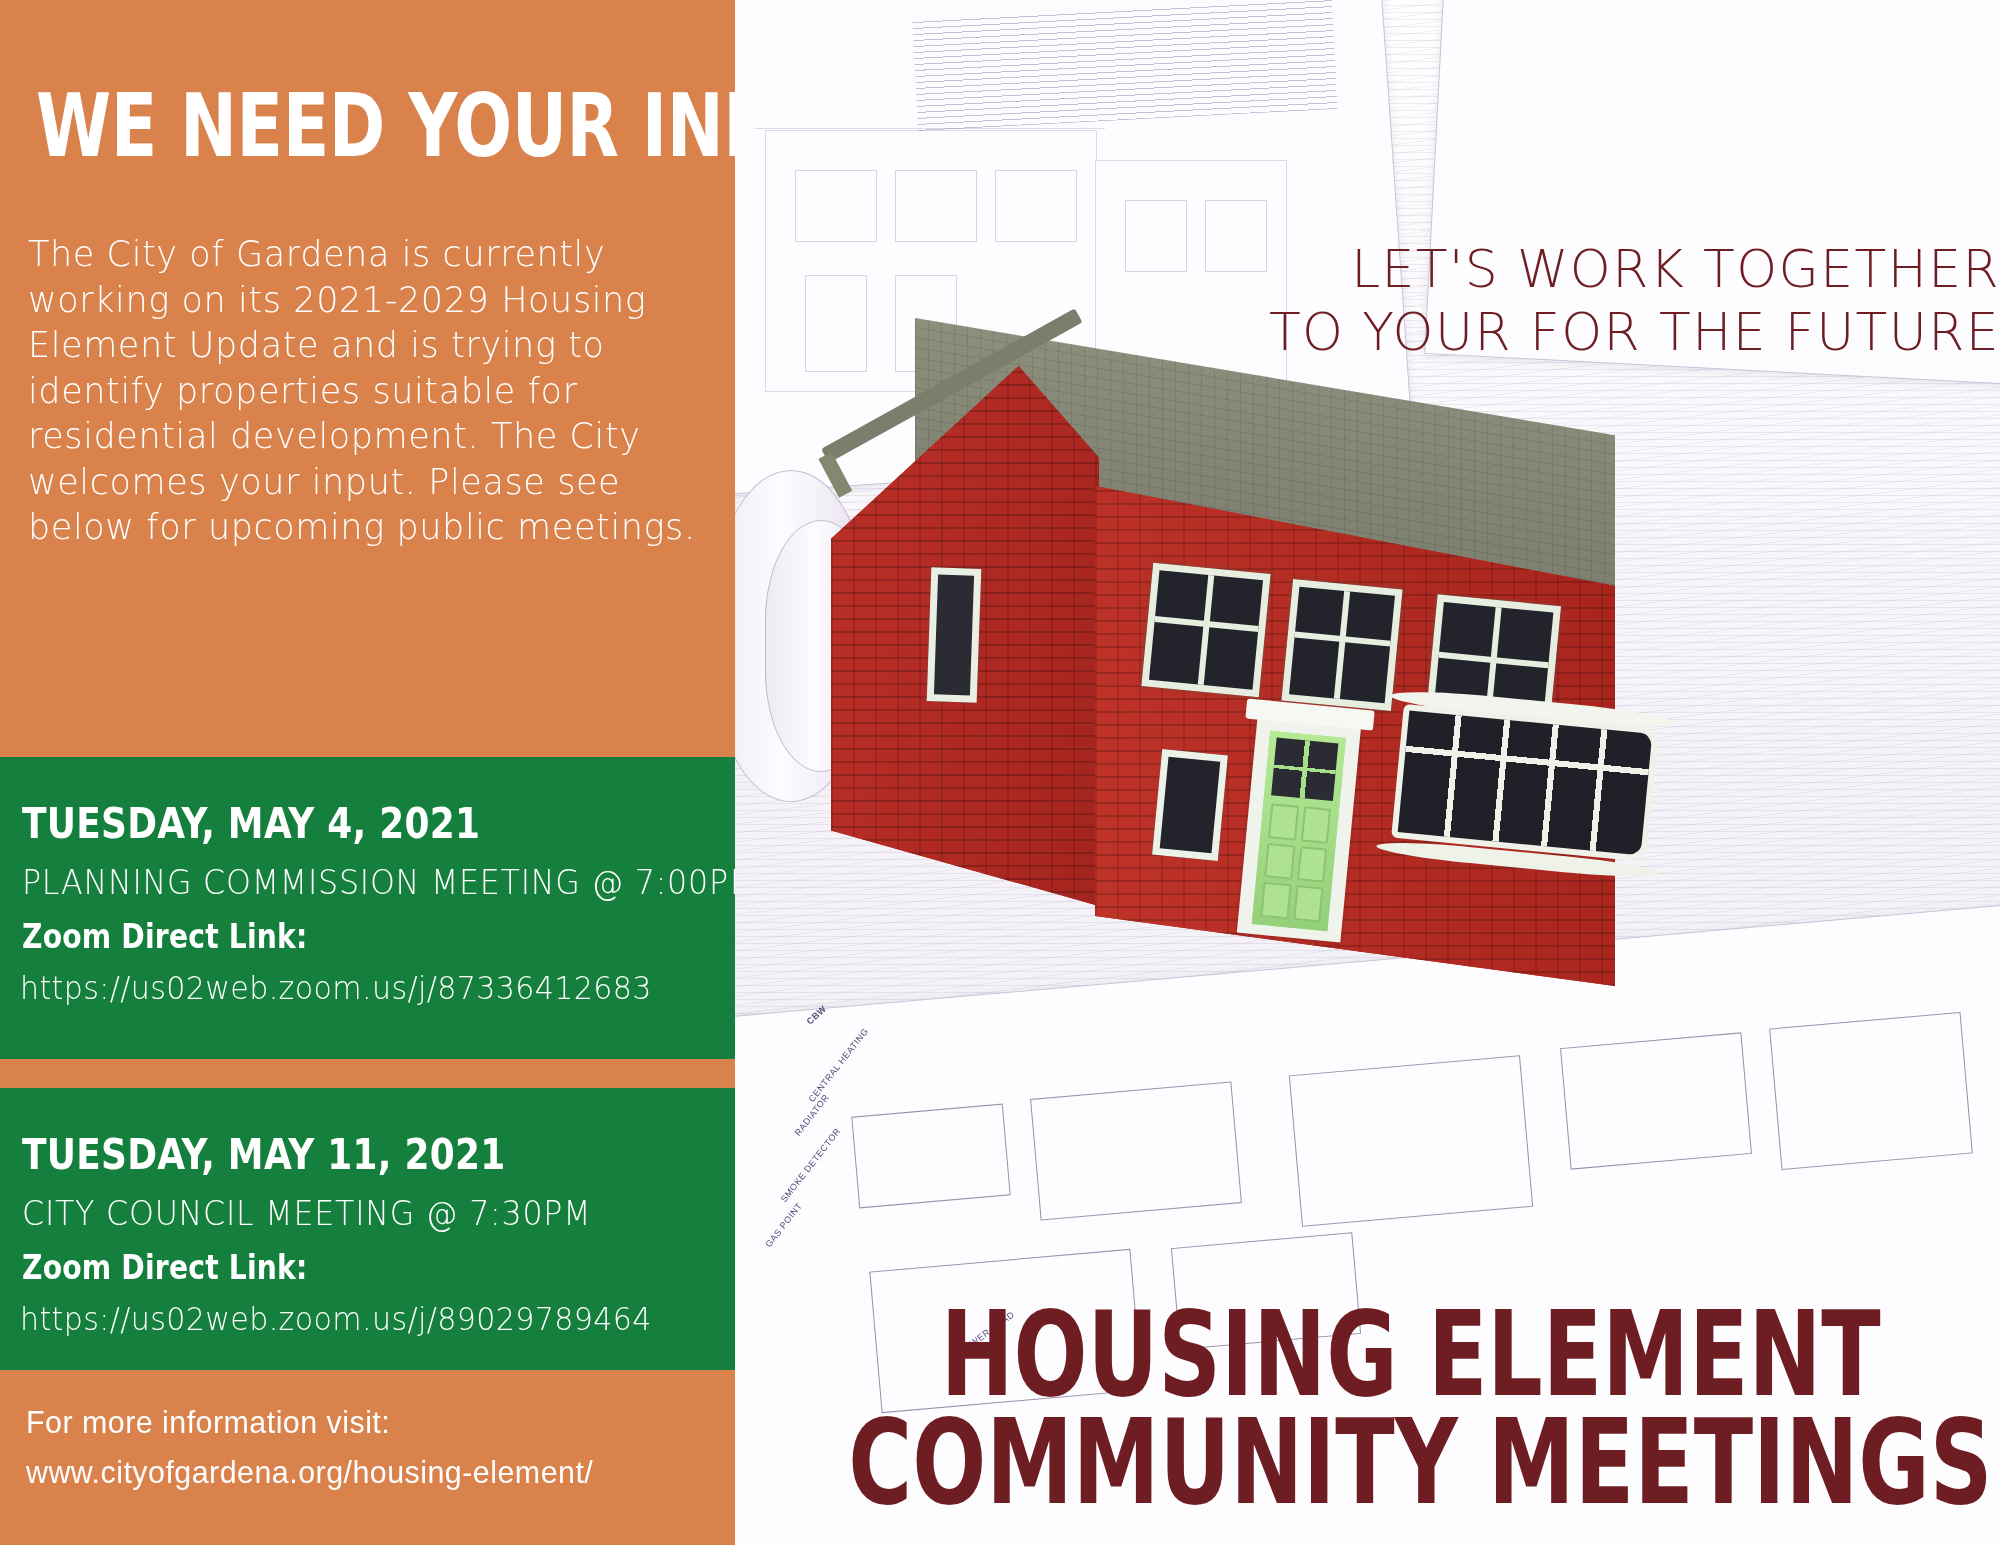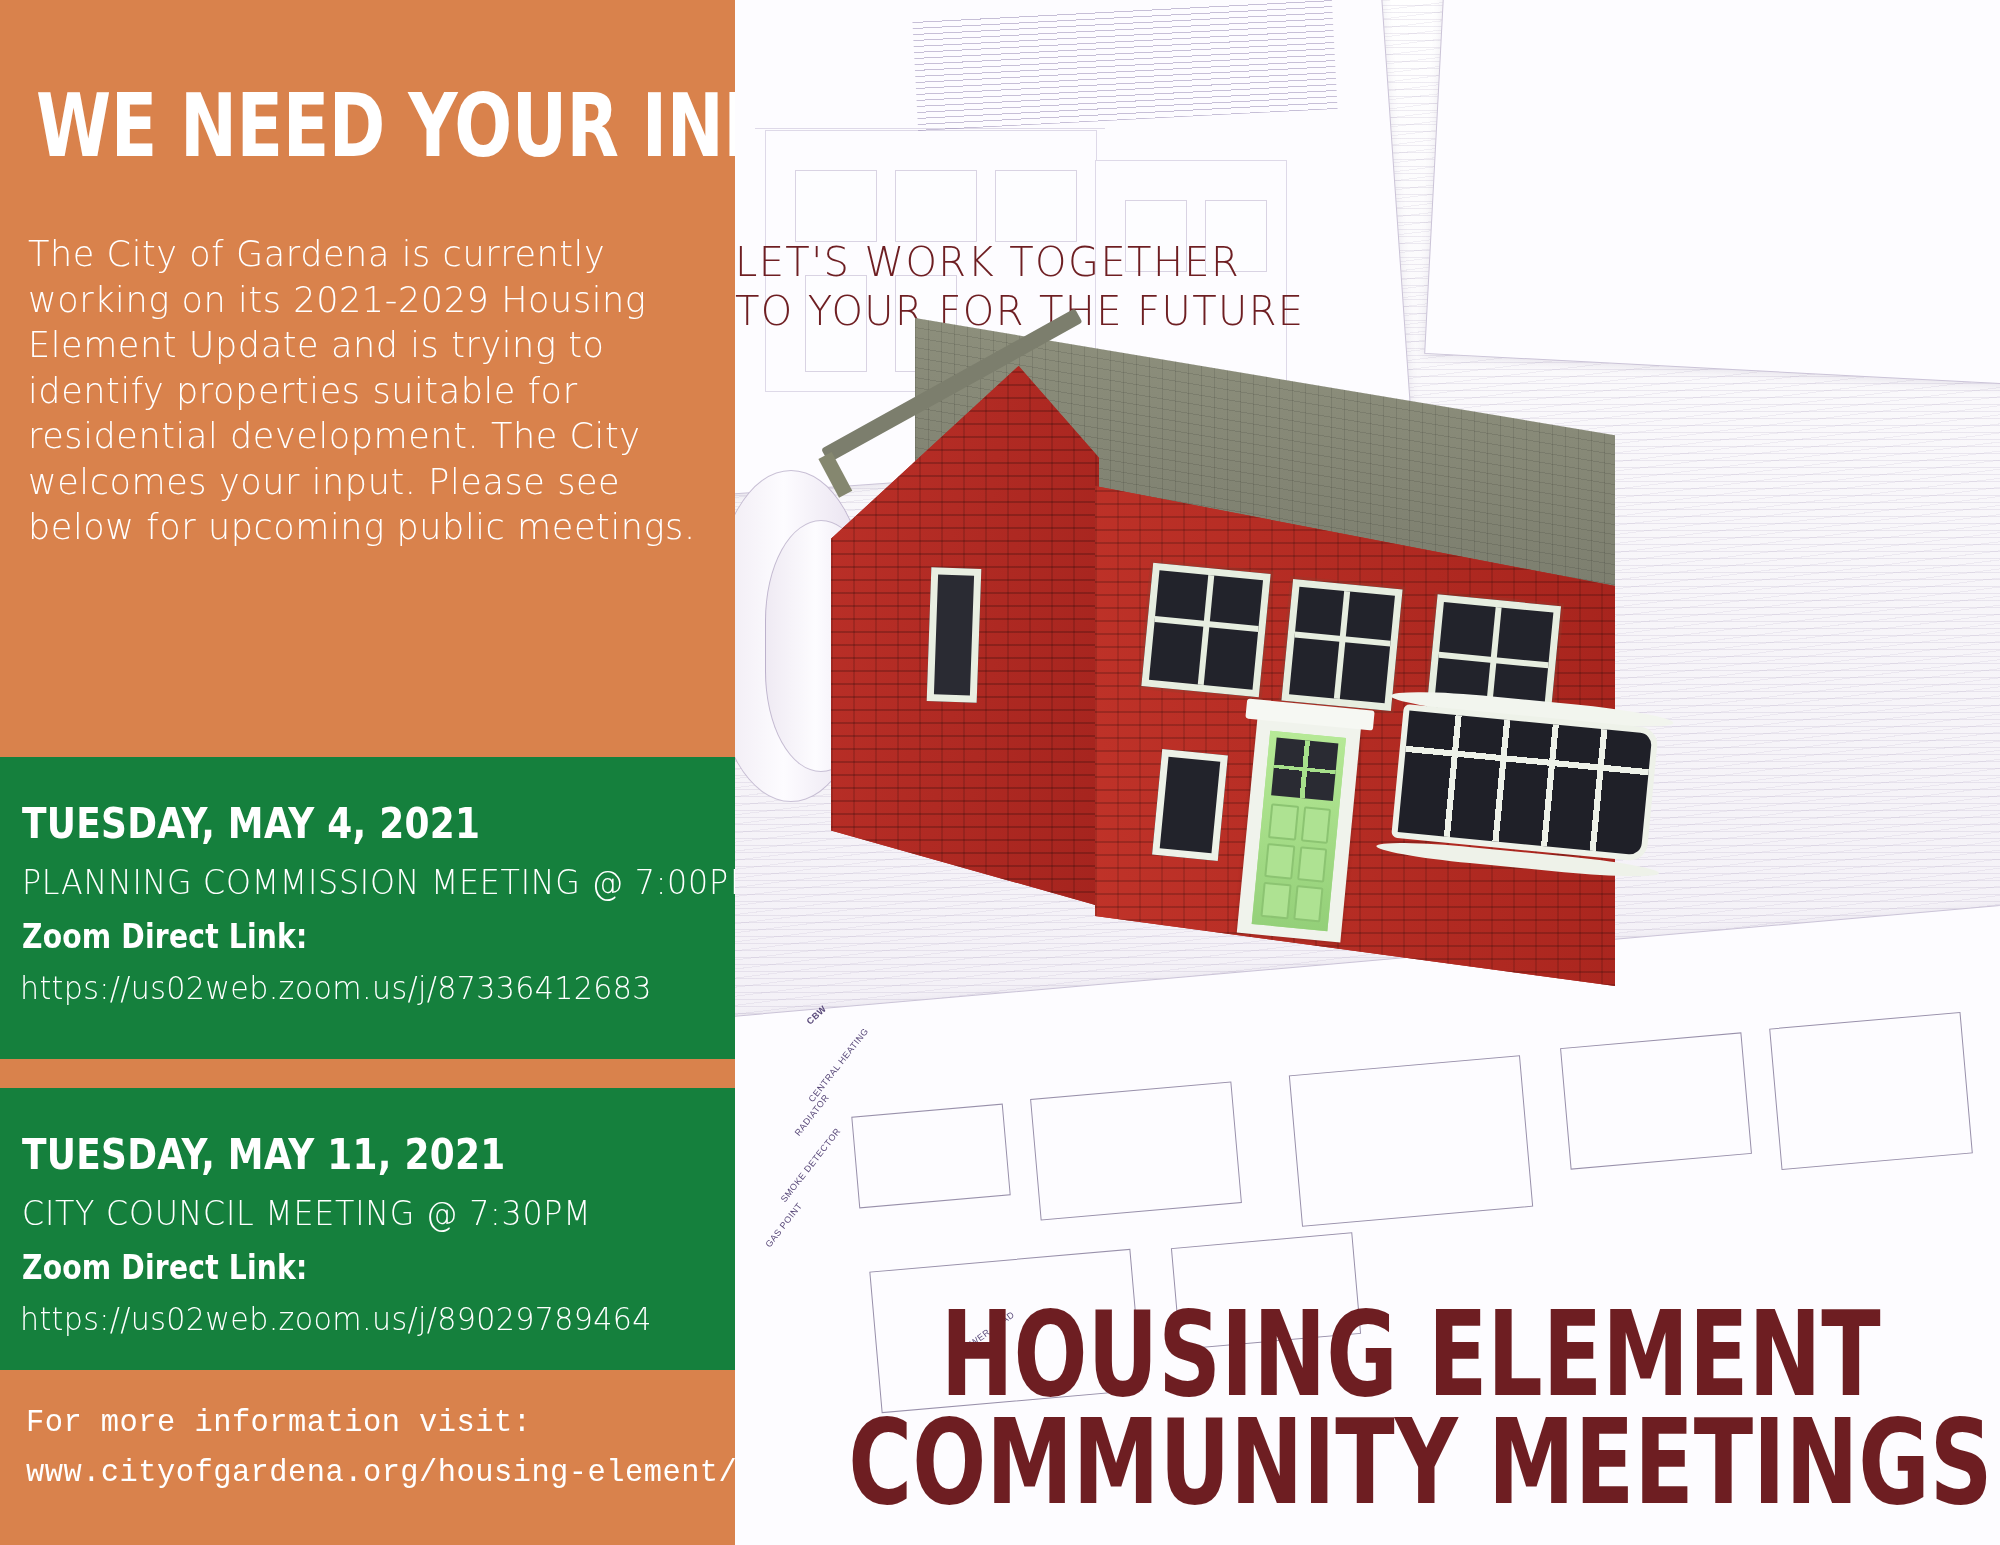--- a/index.html
+++ b/index.html
@@ -73,21 +73,21 @@
     color:#fff;
     font-family:"DejaVu Sans","Liberation Sans",sans-serif;
     font-weight:300;font-size:32px;letter-spacing:0.4px;
     transform:scaleX(0.94);transform-origin:left top;
     white-space:nowrap;
   }
 
   .footer-info{
     position:absolute;left:26px;top:1398px;width:690px;
     color:#fff;
-    font-family:Liberation Mono, monospace;
+    font-family:Liberation Sans, sans-serif;
     font-weight:300;font-size:32px;line-height:1.55;letter-spacing:0.5px;
   }
   .footer-info div{transform:scaleX(0.95);transform-origin:left top;white-space:nowrap;}
 
   
   .right-col{
     position:absolute;left:735px;top:0;width:1265px;height:1545px;
     overflow:hidden;
     background:#fbfafc;
   }
@@ -138,23 +138,23 @@
   
   .elev{
     position:absolute;opacity:.45;
   }
   .elev .wall{position:absolute;border:1px solid rgba(120,100,155,.5);background:#fdfdff;}
   .elev .roofline{position:absolute;border-top:1px solid rgba(120,100,155,.5);}
   .elev .win{position:absolute;border:1.5px solid rgba(120,100,155,.6);background:#fff;}
 
   .tagline{
     position:absolute;left:0;right:0;top:238px;
-    text-align:left;color:#6e1e22;
+    text-align:right;color:#6e1e22;
     font-family:"DejaVu Sans","Liberation Sans",sans-serif;
-    font-weight:300;font-size:40px;line-height:1.22;letter-spacing:1.4px;
+    font-weight:300;font-size:52px;line-height:1.22;letter-spacing:1.4px;
   }
 
   
   .house{position:absolute;left:60px;top:300px;width:820px;height:700px;}
   .roof-main{
     position:absolute;left:120px;top:18px;width:700px;height:300px;
     background:linear-gradient(175deg,#8a8c79 0%,#7e8070 55%,#6f7163 100%);
     background-image:
       repeating-linear-gradient(90deg, rgba(0,0,0,.10) 0 1px, transparent 1px 13px),
       repeating-linear-gradient(0deg, rgba(0,0,0,.10) 0 1px, transparent 1px 10px),

